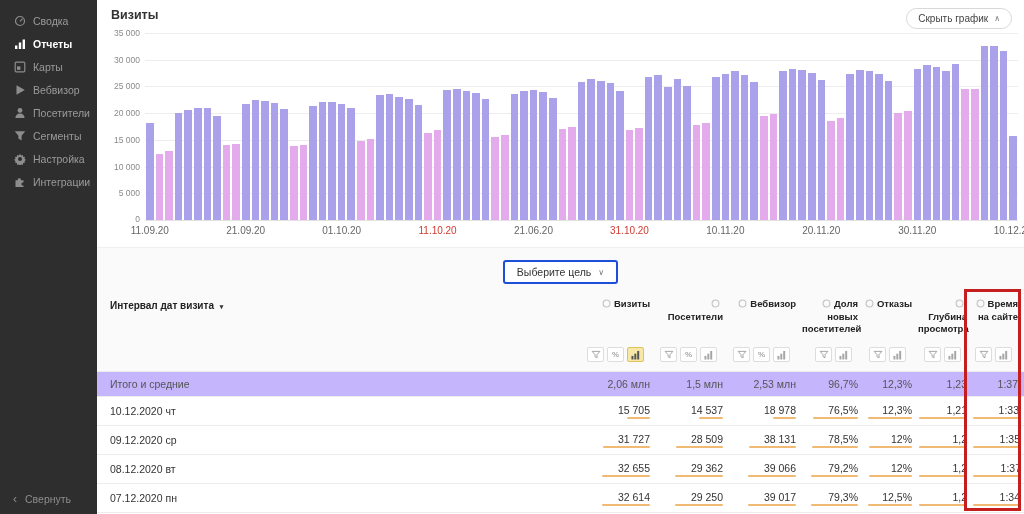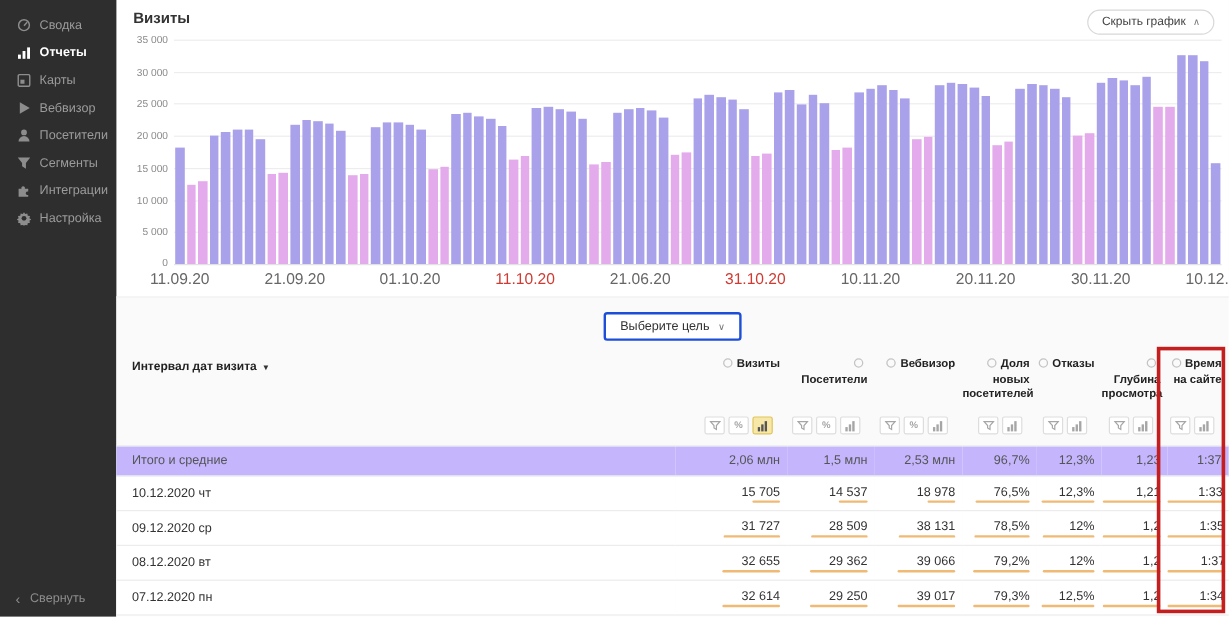--- a/index.html
+++ b/index.html
@@ -34,21 +34,21 @@
   
   .chart-wrap{padding:4px 6px 0 12px;}
   .chart-flex{display:flex;}
   .ycol{width:36px;position:relative;height:187px;flex-shrink:0;}
   .ylab{position:absolute;right:5px;font-size:8.5px;color:#8a8a8a;transform:translateY(-50%);white-space:nowrap;}
   .plot{flex:1;position:relative;height:187px;border-bottom:1px solid #e2e2e2;}
   .gline{position:absolute;left:0;right:0;height:1px;background:#ededed;}
   .bars{position:absolute;left:1px;right:1px;top:0;bottom:0;display:flex;align-items:flex-end;gap:2px;}
   .bar{flex:1;min-width:1px;}
   .xcol{position:relative;height:16px;margin-left:36px;}
-  .xlab{position:absolute;font-size:13px;color:#666;transform:translateX(-50%);white-space:nowrap;top:4px;}
+  .xlab{position:absolute;font-size:10px;color:#666;transform:translateX(-50%);white-space:nowrap;top:4px;}
   .xlab.red{color:#cf3b32;}
 
   
   .table-zone{flex:1;background:#fafafa;margin-top:10px;border-top:1px solid #f0f0f0;}
   .goal-row{display:flex;justify-content:center;padding:12px 0 9px;}
   .goal-btn{border:2px solid #1d4ed8;border-radius:3px;background:#fff;font-size:10.5px;color:#333;
     padding:4px 12px;display:flex;align-items:center;gap:7px;cursor:pointer;}
   .goal-btn .chev-dn{font-size:8px;color:#777;}
 
   table.data{width:100%;border-collapse:collapse;table-layout:fixed;}
@@ -130,33 +130,33 @@
           <span class="icn">
             <svg viewBox="0 0 12 12" fill="currentColor">
               <path d="M0.8 1.2 H11.2 L7.6 5.8 V10.6 L4.4 8.6 V5.8 Z"></path>
             </svg>
           </span>
           <span>Сегменты</span>
         </div>
         <div class="side-item">
           <span class="icn">
             <svg viewBox="0 0 12 12" fill="currentColor">
-              <path d="M1.5 4.2 h2.4 a1.5 1.5 0 1 1 2.8 0 H9.5 v2.4 a1.5 1.5 0 1 0 0 2.8 V11 H1.5 Z"></path>
-            </svg>
-          </span>
-          <span>Интеграции</span>
-        </div>
-        <div class="side-item">
-          <span class="icn">
-            <svg viewBox="0 0 12 12" fill="currentColor">
               <path d="M6 0.8 l1 1.6 1.8-.5.3 1.9 1.9.3-.5 1.8 1.6 1-1.6 1 .5 1.8-1.9.3-.3 1.9-1.8-.5-1 1.6-1-1.6-1.8.5-.3-1.9-1.9-.3.5-1.8-1.6-1 1.6-1-.5-1.8 1.9-.3.3-1.9 1.8.5Z"></path>
               <circle cx="6" cy="5.9" r="2" fill="#2e2e2e"></circle>
             </svg>
           </span>
           <span>Настройка</span>
+        </div>
+        <div class="side-item">
+          <span class="icn">
+            <svg viewBox="0 0 12 12" fill="currentColor">
+              <path d="M1.5 4.2 h2.4 a1.5 1.5 0 1 1 2.8 0 H9.5 v2.4 a1.5 1.5 0 1 0 0 2.8 V11 H1.5 Z"></path>
+            </svg>
+          </span>
+          <span>Интеграции</span>
         </div>
       </nav>
     <div class="collapse">
       <span class="chev">‹</span>
       <span>Свернуть</span>
     </div>
   </aside>
 
   <main class="main">
 

